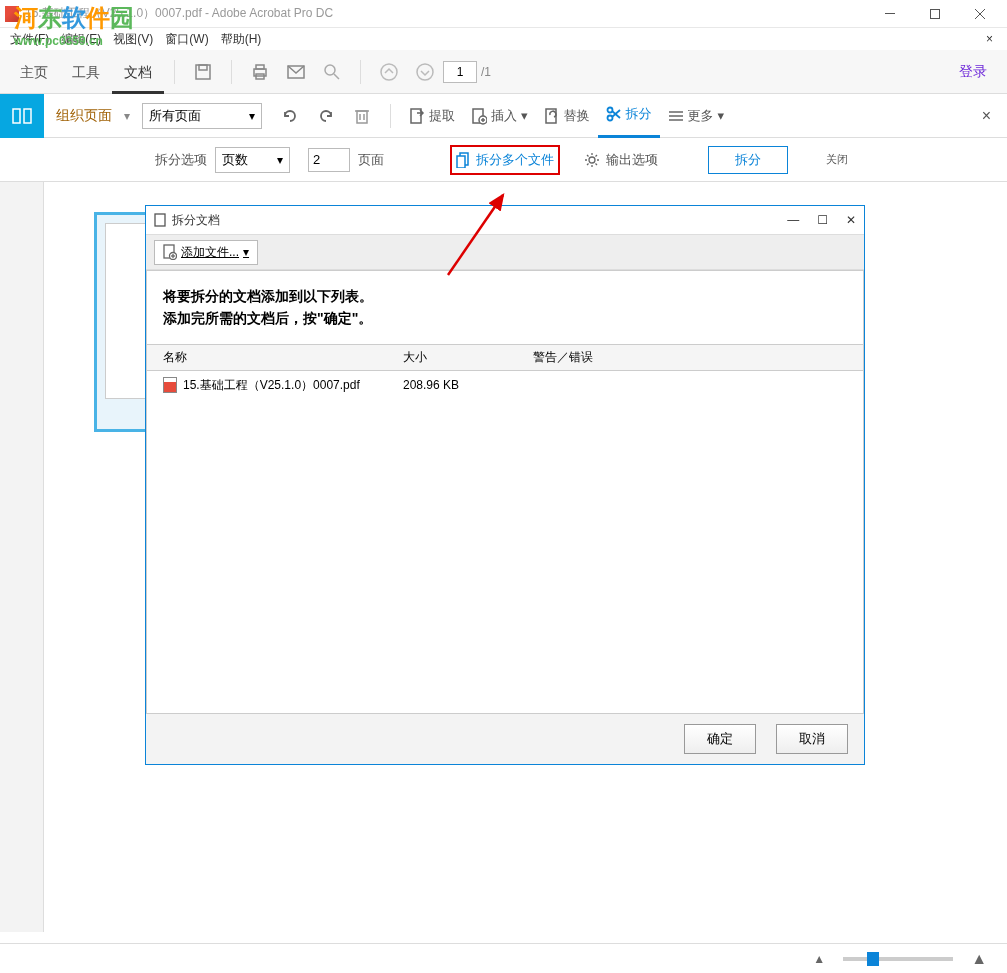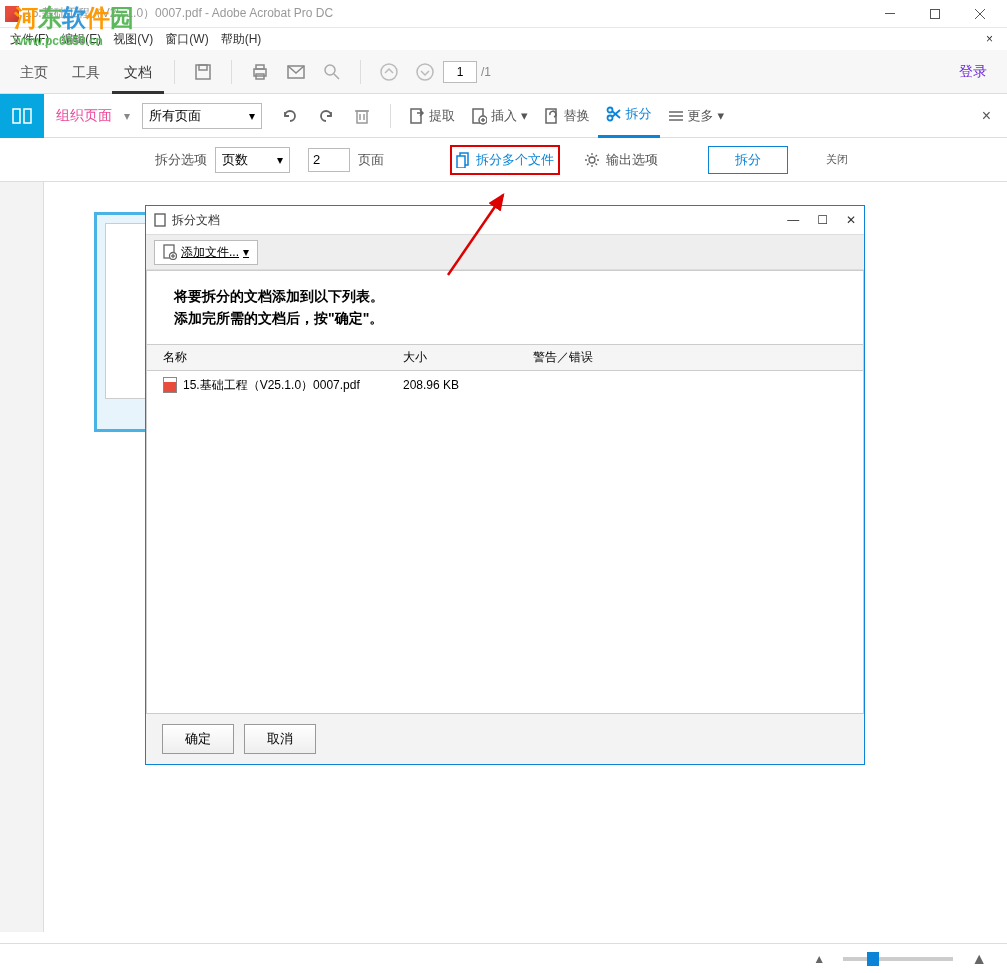--- a/index.html
+++ b/index.html
@@ -30,21 +30,21 @@
 .tab-btn { padding: 0 12px; height: 44px; line-height: 44px; font-size: 14px; color: #555; cursor: pointer; }
 .tab-btn.active { border-bottom: 3px solid #333; color: #333; }
 .tb-sep { width: 1px; height: 24px; background: #ddd; margin: 0 10px; }
 .tb-icon { width: 24px; height: 24px; margin: 0 6px; display: flex; align-items: center; justify-content: center; color: #666; cursor: pointer; }
 .page-input { width: 34px; height: 22px; border: 1px solid #bbb; text-align: center; font-size: 12px; }
 .login { margin-left: auto; color: #6d28d9; font-size: 14px; padding: 0 12px; }
 
 
 .org-toolbar { height: 44px; background: #fff; border-bottom: 1px solid #ddd; display: flex; align-items: center; padding-left: 0; }
 .org-icon-box { width: 44px; height: 44px; background: #06a7e1; display: flex; align-items: center; justify-content: center; }
-.org-label { padding: 0 12px; font-size: 14px; color: #ec4899; }
+.org-label { padding: 0 12px; font-size: 14px; color: #a16207; }
 .dd { display: flex; align-items: center; height: 26px; border: 1px solid #bbb; padding: 0 6px; min-width: 120px; margin-right: 10px; cursor: pointer; }
 .dd-text { flex: 1; font-size: 13px; }
 .tb2-icon { width: 20px; height: 20px; margin: 0 8px; display: flex; align-items: center; justify-content: center; color: #666; cursor: pointer; }
 .tb2-btn { display: flex; align-items: center; padding: 0 8px; height: 44px; font-size: 13px; color: #555; cursor: pointer; }
 .tb2-btn.active { color: #0b84d8; border-bottom: 3px solid #0b84d8; }
 .close-tool { margin-left: auto; padding: 0 16px; color: #555; cursor: pointer; font-size: 16px; }
 
 
 .split-bar { height: 44px; background: #fff; border-bottom: 1px solid #ddd; display: flex; align-items: center; padding-left: 155px; gap: 8px; }
 .split-label { font-size: 13px; color: #555; }
@@ -67,29 +67,29 @@
 
 
 .dialog { position: absolute; top: 205px; left: 145px; width: 720px; height: 560px; background: #fff; border: 1px solid #0b84d8; z-index: 40; display: flex; flex-direction: column; }
 .dlg-titlebar { height: 28px; display: flex; align-items: center; padding: 0 8px; }
 .dlg-title { font-size: 12px; color: #333; display: flex; align-items: center; gap: 6px; }
 .dlg-controls { margin-left: auto; display: flex; gap: 18px; }
 .dlg-ctrl { cursor: pointer; color: #333; }
 .dlg-addbar { height: 36px; background: #eee; border-top: 1px solid #ddd; border-bottom: 1px solid #ddd; display: flex; align-items: center; padding: 0 8px; }
 .add-btn { display: flex; align-items: center; gap: 4px; background: #fff; border: 1px solid #bbb; padding: 3px 8px; font-size: 12px; cursor: pointer; text-decoration: underline; }
 .dlg-body { flex: 1; background: #fff; display: flex; flex-direction: column; border: 1px solid #ccc; margin: 0; }
-.dlg-msg { padding: 14px 27px; font-size: 14px; font-weight: bold; line-height: 1.6; }
+.dlg-msg { padding: 14px 16px; font-size: 14px; font-weight: bold; line-height: 1.6; }
 .dlg-table-header { display: flex; background: #f5f5f5; border-top: 1px solid #ccc; border-bottom: 1px solid #ccc; padding: 4px 16px; font-size: 12px; }
 .col-name { width: 240px; }
 .col-size { width: 130px; }
 .col-err { flex: 1; }
 .dlg-row { display: flex; padding: 6px 16px; font-size: 12px; align-items: center; }
 .pdf-icon { width: 14px; height: 16px; background: linear-gradient(#fff 30%,#e74c3c 30%); border: 1px solid #888; margin-right: 6px; }
 .dlg-delete { border-top: 1px solid #ccc; padding: 8px 16px; display: flex; align-items: center; gap: 6px; color: #999; font-size: 13px; }
-.dlg-footer { padding: 10px 16px; display: flex; justify-content: flex-start; gap: 10px; background: #f3f3f3; }
+.dlg-footer { padding: 10px 16px; display: flex; justify-content: flex-end; gap: 20px; background: #f3f3f3; }
 .dlg-btn { padding: 5px 22px; border: 1px solid #999; background: linear-gradient(#fff,#eee); font-size: 13px; cursor: pointer; }
 
 
 .bottom-bar { position: absolute; bottom: 0; left: 0; right: 0; height: 30px; border-top: 1px solid #ddd; display: flex; align-items: center; justify-content: flex-end; padding: 0 20px; gap: 18px; }
 .slider { width: 110px; height: 4px; background: #ccc; position: relative; }
 .slider-thumb { position: absolute; top: -5px; left: 24px; width: 12px; height: 14px; background: #0b84d8; }
 .tiny-icon { color: #666; }
 
 svg { display: block; }
 </style>

